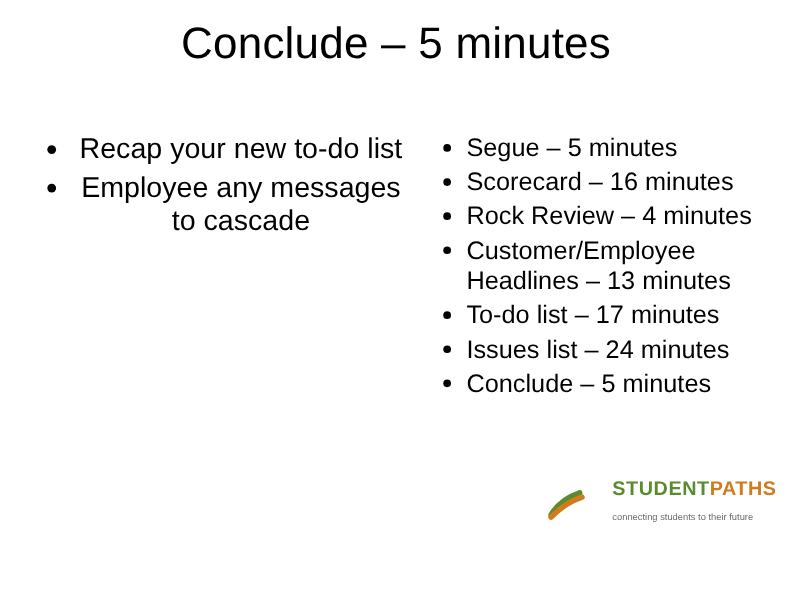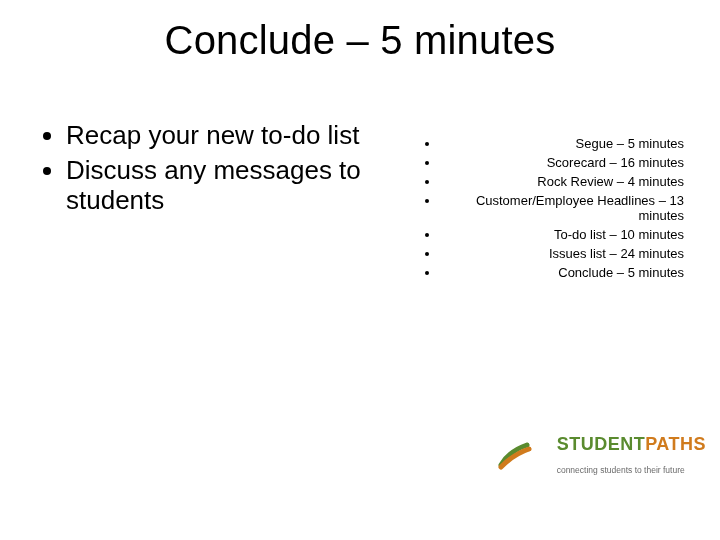--- a/index.html
+++ b/index.html
@@ -43,38 +43,38 @@
   }
   ul.big {
     margin: 0;
     padding: 0 0 0 24px;
     list-style: disc;
     font-size: 26px;
     line-height: 1.18;
   }
   ul.big li {
     margin: 0 0 4px 0;
+    text-align: center;
   }
   ul.small {
-    margin: 16px;
+    margin: 0;
     padding: 0 0 0 24px;
     list-style: disc;
-    font-size: 13px;
+    font-size: 23px;
     line-height: 1.22;
-    text-align: right;
   }
   ul.small li {
     margin: 0 0 3px 0;
   }
   .logo {
     position: absolute;
     right: 14px;
     bottom: 10px;
     display: flex;
-    align-items: flex-start;
+    align-items: flex-end;
     gap: 24px;
   }
   .logo .wordmark {
     display: flex;
     flex-direction: column;
     line-height: 1;
   }
   .logo .student {
     font-weight: 700;
     font-size: 18px;
@@ -91,31 +91,31 @@
 </head>
 <body>
 
 <div class="slide">
 
   <div class="title">Conclude – 5 minutes</div>
 
   <div class="left-col">
     <ul class="big">
       <li>Recap your new to-do list</li>
-      <li>Discuss any messages to students</li>
+      <li>Employee any messages to cascade</li>
     </ul>
   </div>
 
   <div class="right-col">
     <ul class="small">
       <li>Segue – 5 minutes</li>
       <li>Scorecard – 16 minutes</li>
       <li>Rock Review – 4 minutes</li>
       <li>Customer/Employee Headlines – 13 minutes</li>
-      <li>To-do list – 10 minutes</li>
+      <li>To-do list – 17 minutes</li>
       <li>Issues list – 24 minutes</li>
       <li>Conclude – 5 minutes</li>
     </ul>
   </div>
 
   <div class="logo">
     <svg width="36" height="36" viewBox="0 0 36 36">
       <path d="M4 30 C10 20, 18 14, 30 10" stroke="#5a8b2f" stroke-width="5" fill="none" stroke-linecap="round"></path>
       <path d="M4 32 C12 24, 20 18, 32 14" stroke="#d07b1d" stroke-width="5" fill="none" stroke-linecap="round"></path>
       <circle cx="30" cy="10" r="2.2" fill="#5a8b2f"></circle>

